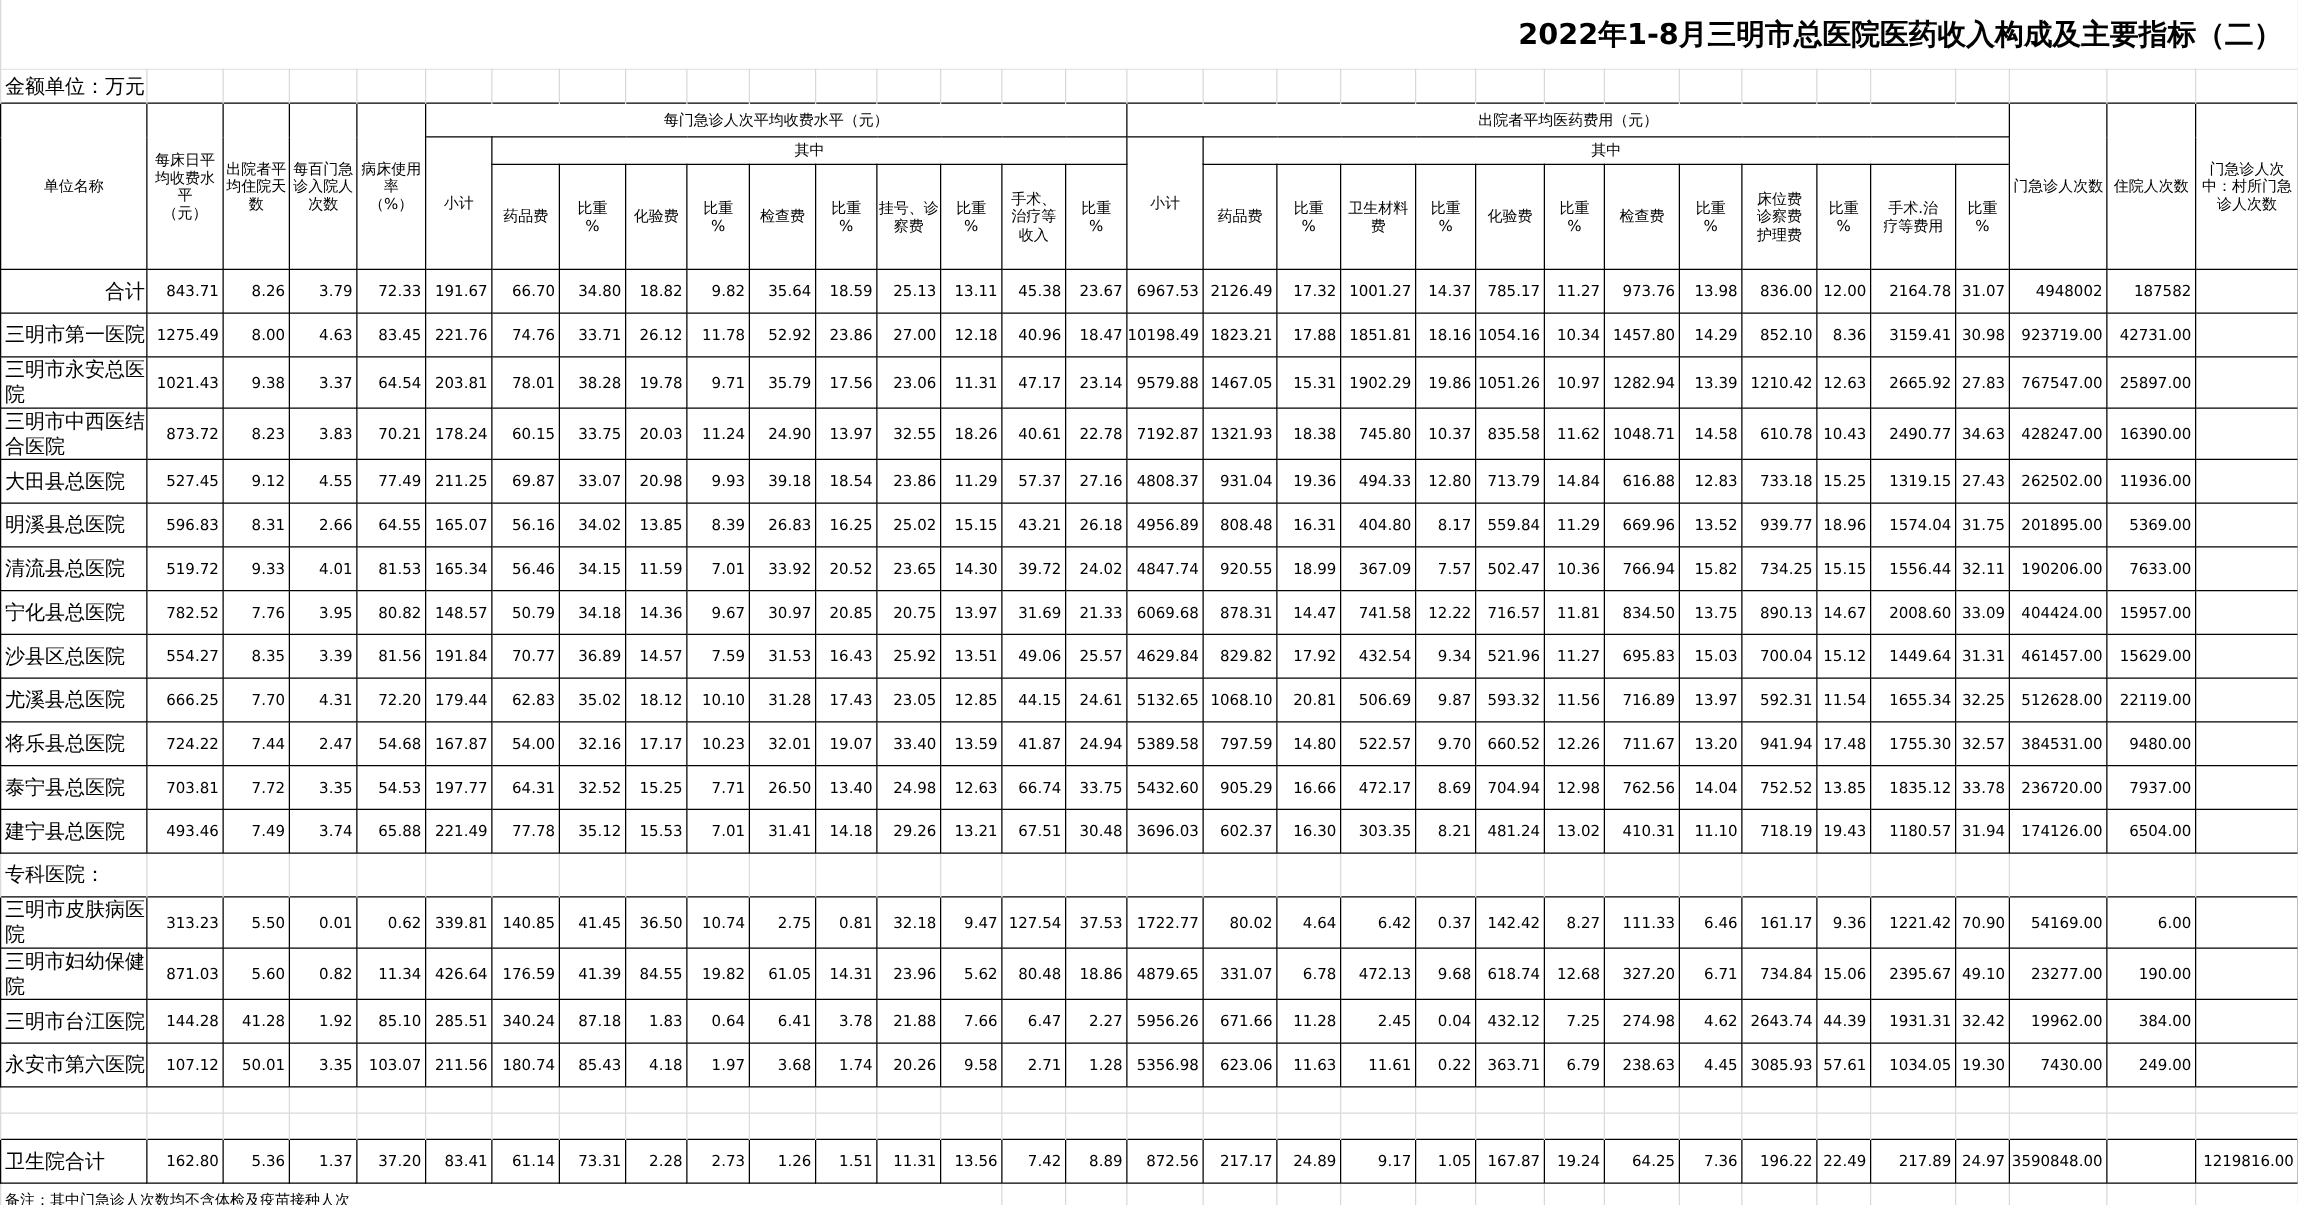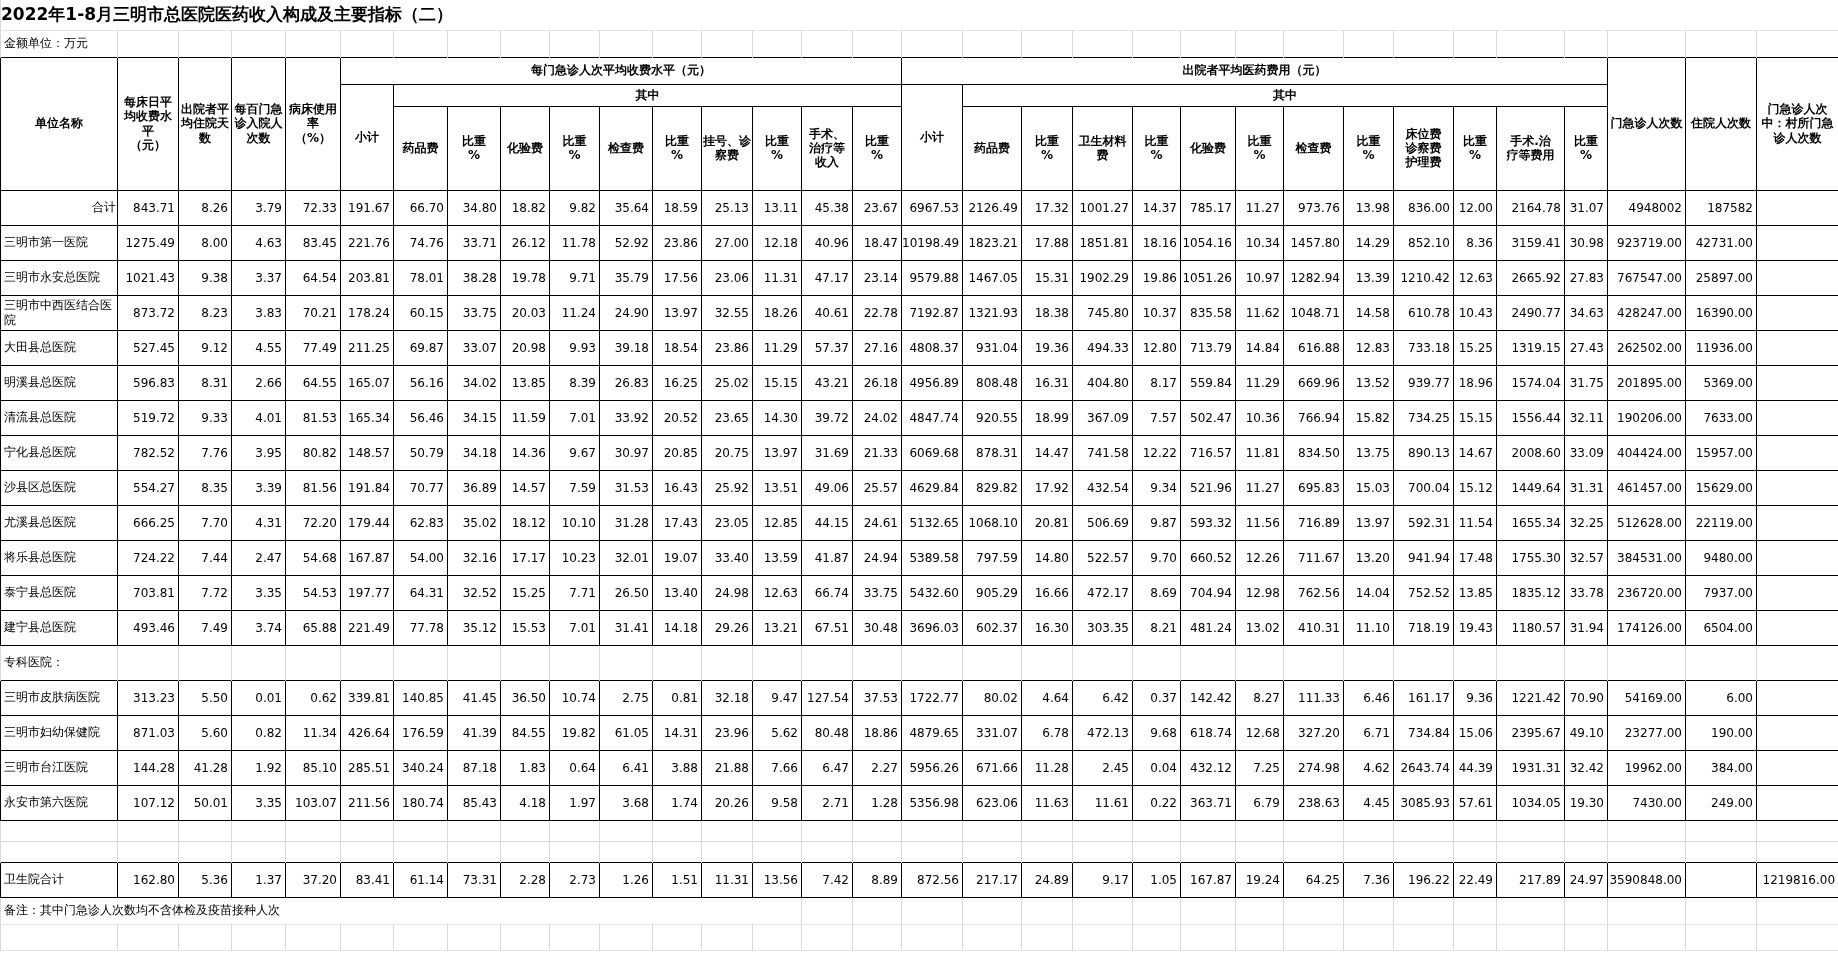--- a/index.html
+++ b/index.html
@@ -1,23 +1,23 @@
 <!DOCTYPE html>
 <html><head>
 <meta charset="utf-8">
 <style>
   html,body{margin:0;padding:0}
   body{width:1838px;height:964px;background:#ffffff;font-family:"DejaVu Sans","Liberation Sans",sans-serif;color:#000}
   table{border-collapse:collapse;table-layout:fixed;width:1838px}
   td,th{overflow:hidden;box-sizing:border-box}
-  th{font-size:12px;font-weight:bold;text-align:center;vertical-align:middle;border:1px solid #000;white-space:pre-line;line-height:1.18;padding:1px}
+  th{font-size:12px;font-weight:normal;text-align:center;vertical-align:middle;border:1px solid #000;white-space:pre-line;line-height:1.18;padding:1px}
   td.num{font-size:12px;text-align:right;padding:0 3px 0 0;border:1px solid #000;vertical-align:middle}
-  td.name{font-size:12px;text-align:left;padding:0 1px 0 3px;border:1px solid #000;vertical-align:middle;line-height:1.25}
+  td.name{font-size:16px;text-align:left;padding:0 1px 0 3px;border:1px solid #000;vertical-align:middle;line-height:1.25}
   td.cname{text-align:right}
-  tr.title-row td{border:none;text-align:left;font-weight:bold;font-size:17px;vertical-align:middle;padding:0}
+  tr.title-row td{border:none;text-align:right;font-weight:bold;font-size:23px;vertical-align:middle;padding:12px}
   tr.title-row{height:30px}
   tr.meta-row{height:27px}
   tr.hr1{height:27px} tr.hr2{height:22px} tr.hr3{height:84px}
   tr.data{height:35px}
   tr.blank-row{height:21px}
   tr.footnote-row{height:27px}
   tr.tail-row{height:26px}
   tr.light td{border:none;border-left:1px solid #d9d9d9;border-right:1px solid #d9d9d9}
   tr.meta-row td{border-top:1px solid #e4e4e4}
   tr.blank-row.mid td{border-bottom:1px solid #d9d9d9}
@@ -720,21 +720,21 @@
         <td class="num">144.28</td>
         <td class="num">41.28</td>
         <td class="num">1.92</td>
         <td class="num">85.10</td>
         <td class="num">285.51</td>
         <td class="num">340.24</td>
         <td class="num">87.18</td>
         <td class="num">1.83</td>
         <td class="num">0.64</td>
         <td class="num">6.41</td>
-        <td class="num">3.88</td>
+        <td class="num">3.78</td>
         <td class="num">21.88</td>
         <td class="num">7.66</td>
         <td class="num">6.47</td>
         <td class="num">2.27</td>
         <td class="num">5956.26</td>
         <td class="num">671.66</td>
         <td class="num">11.28</td>
         <td class="num">2.45</td>
         <td class="num">0.04</td>
         <td class="num">432.12</td>

